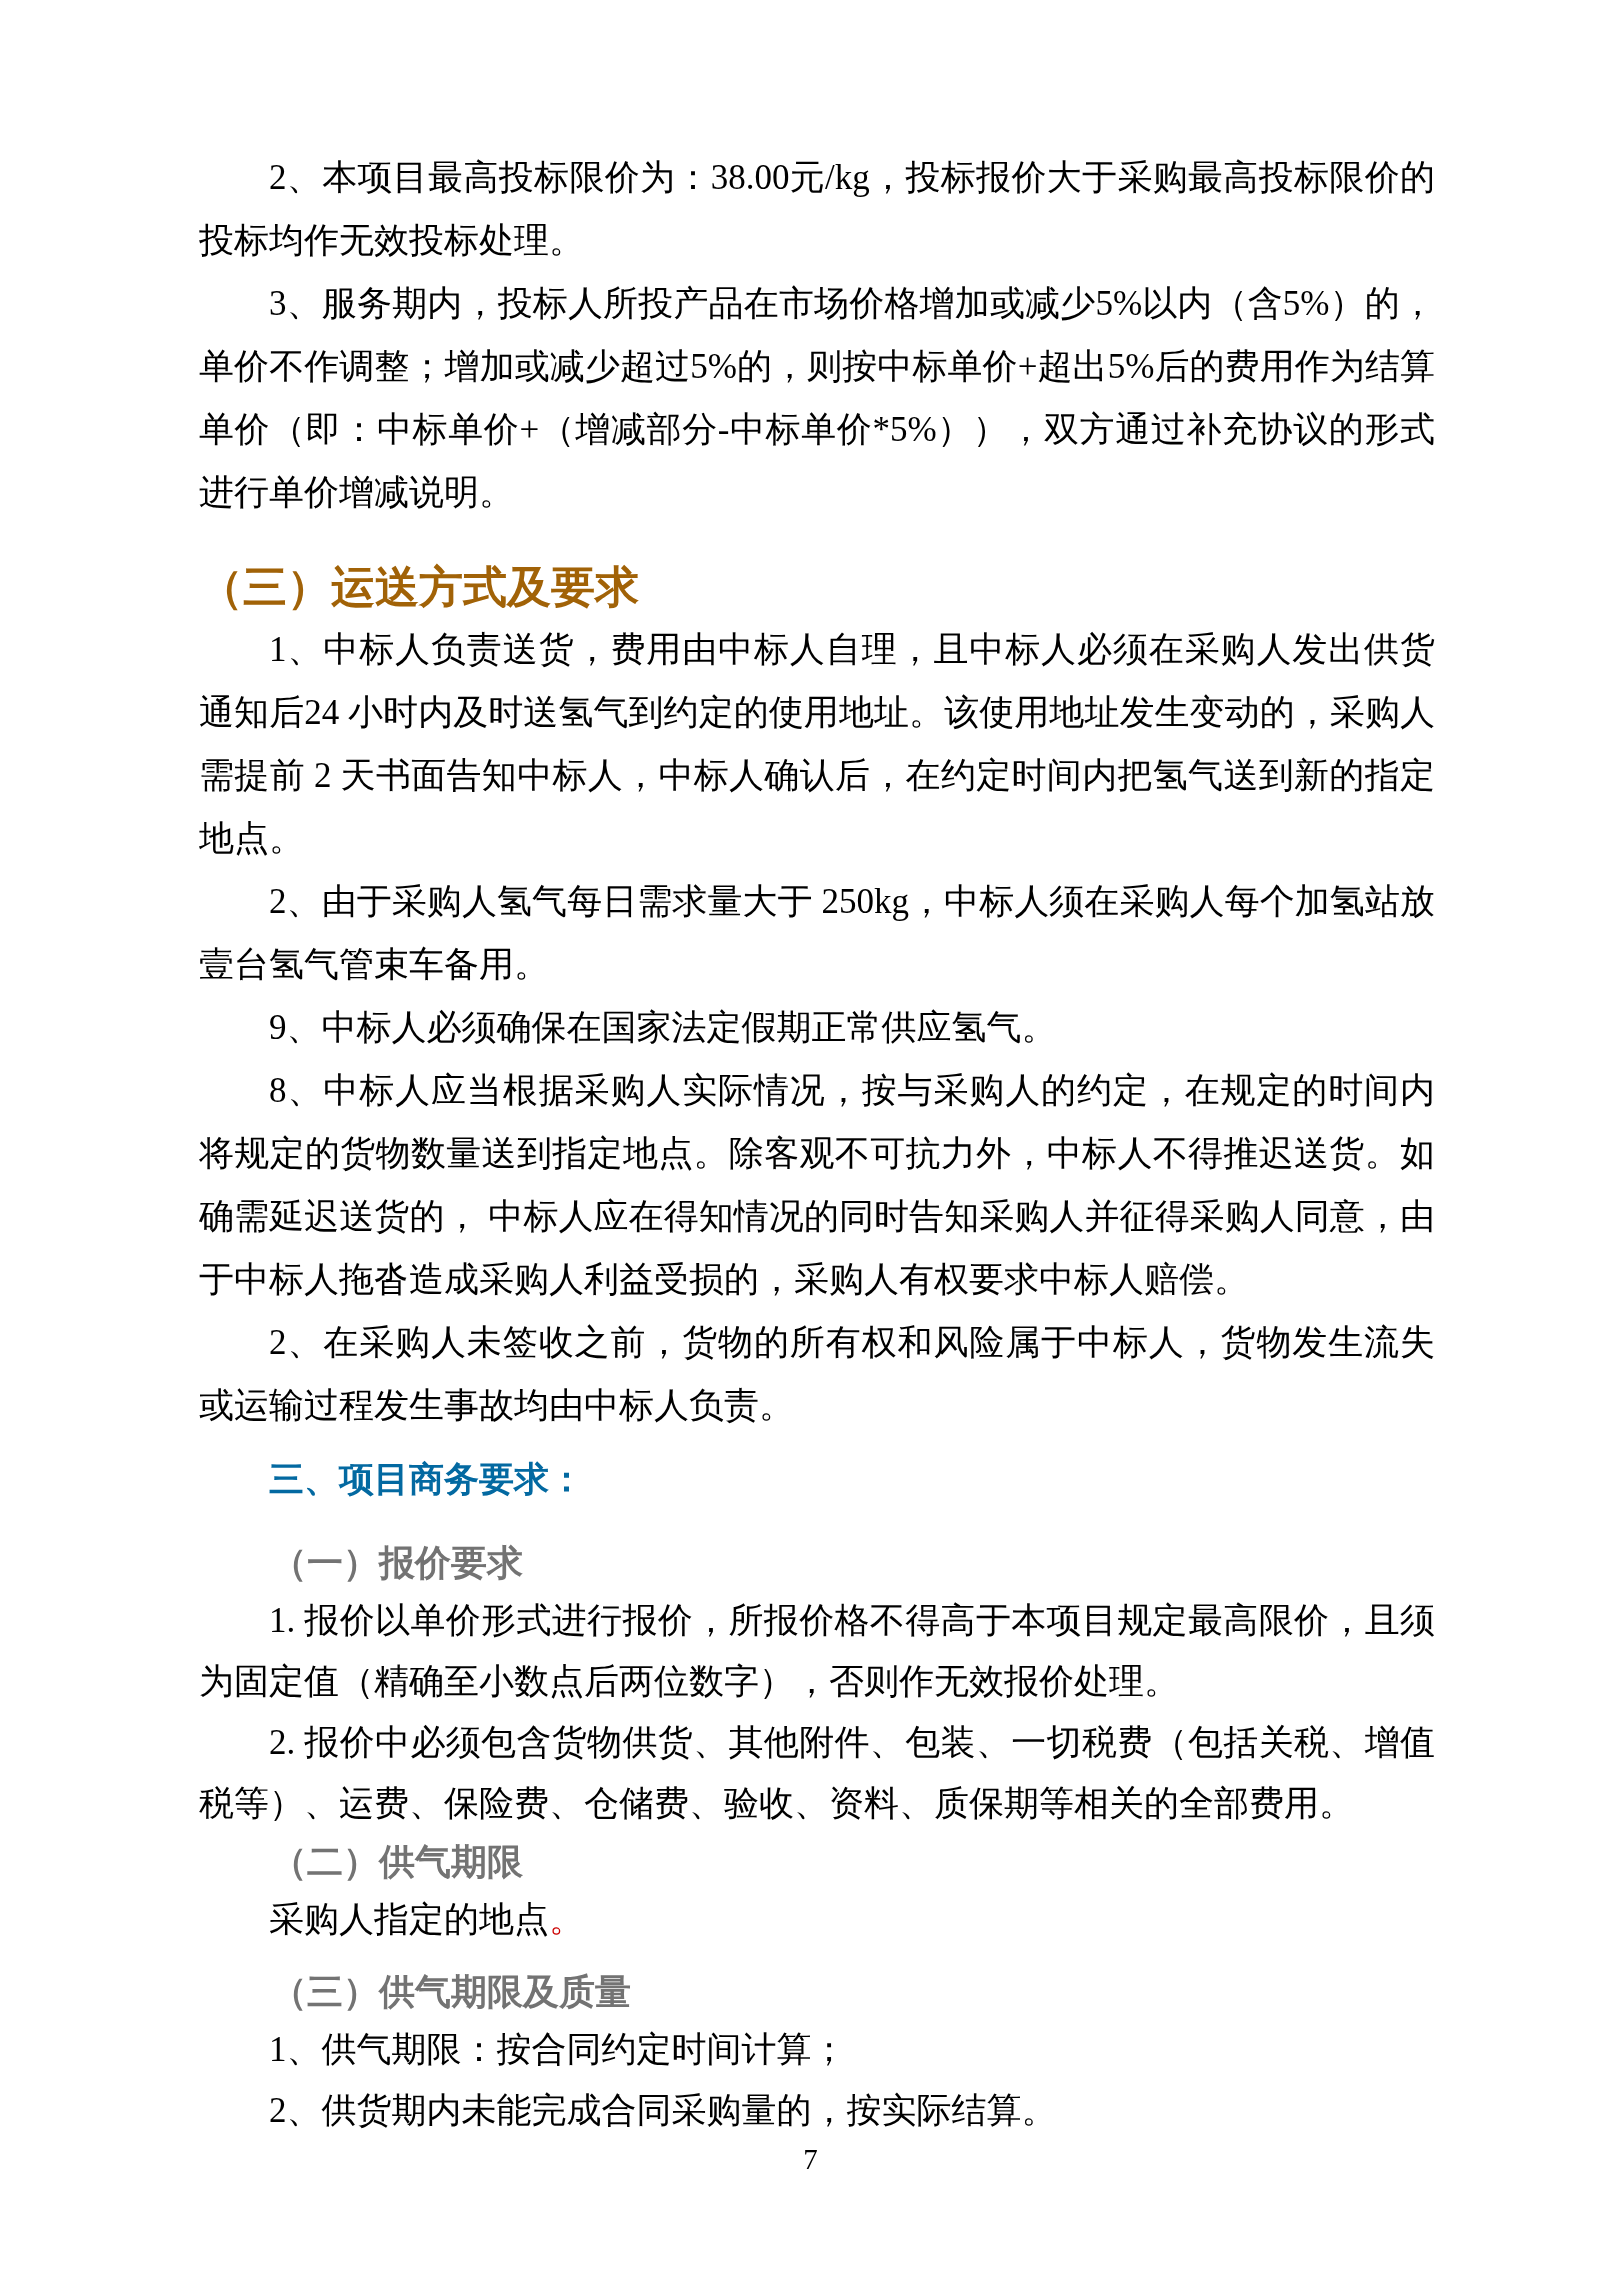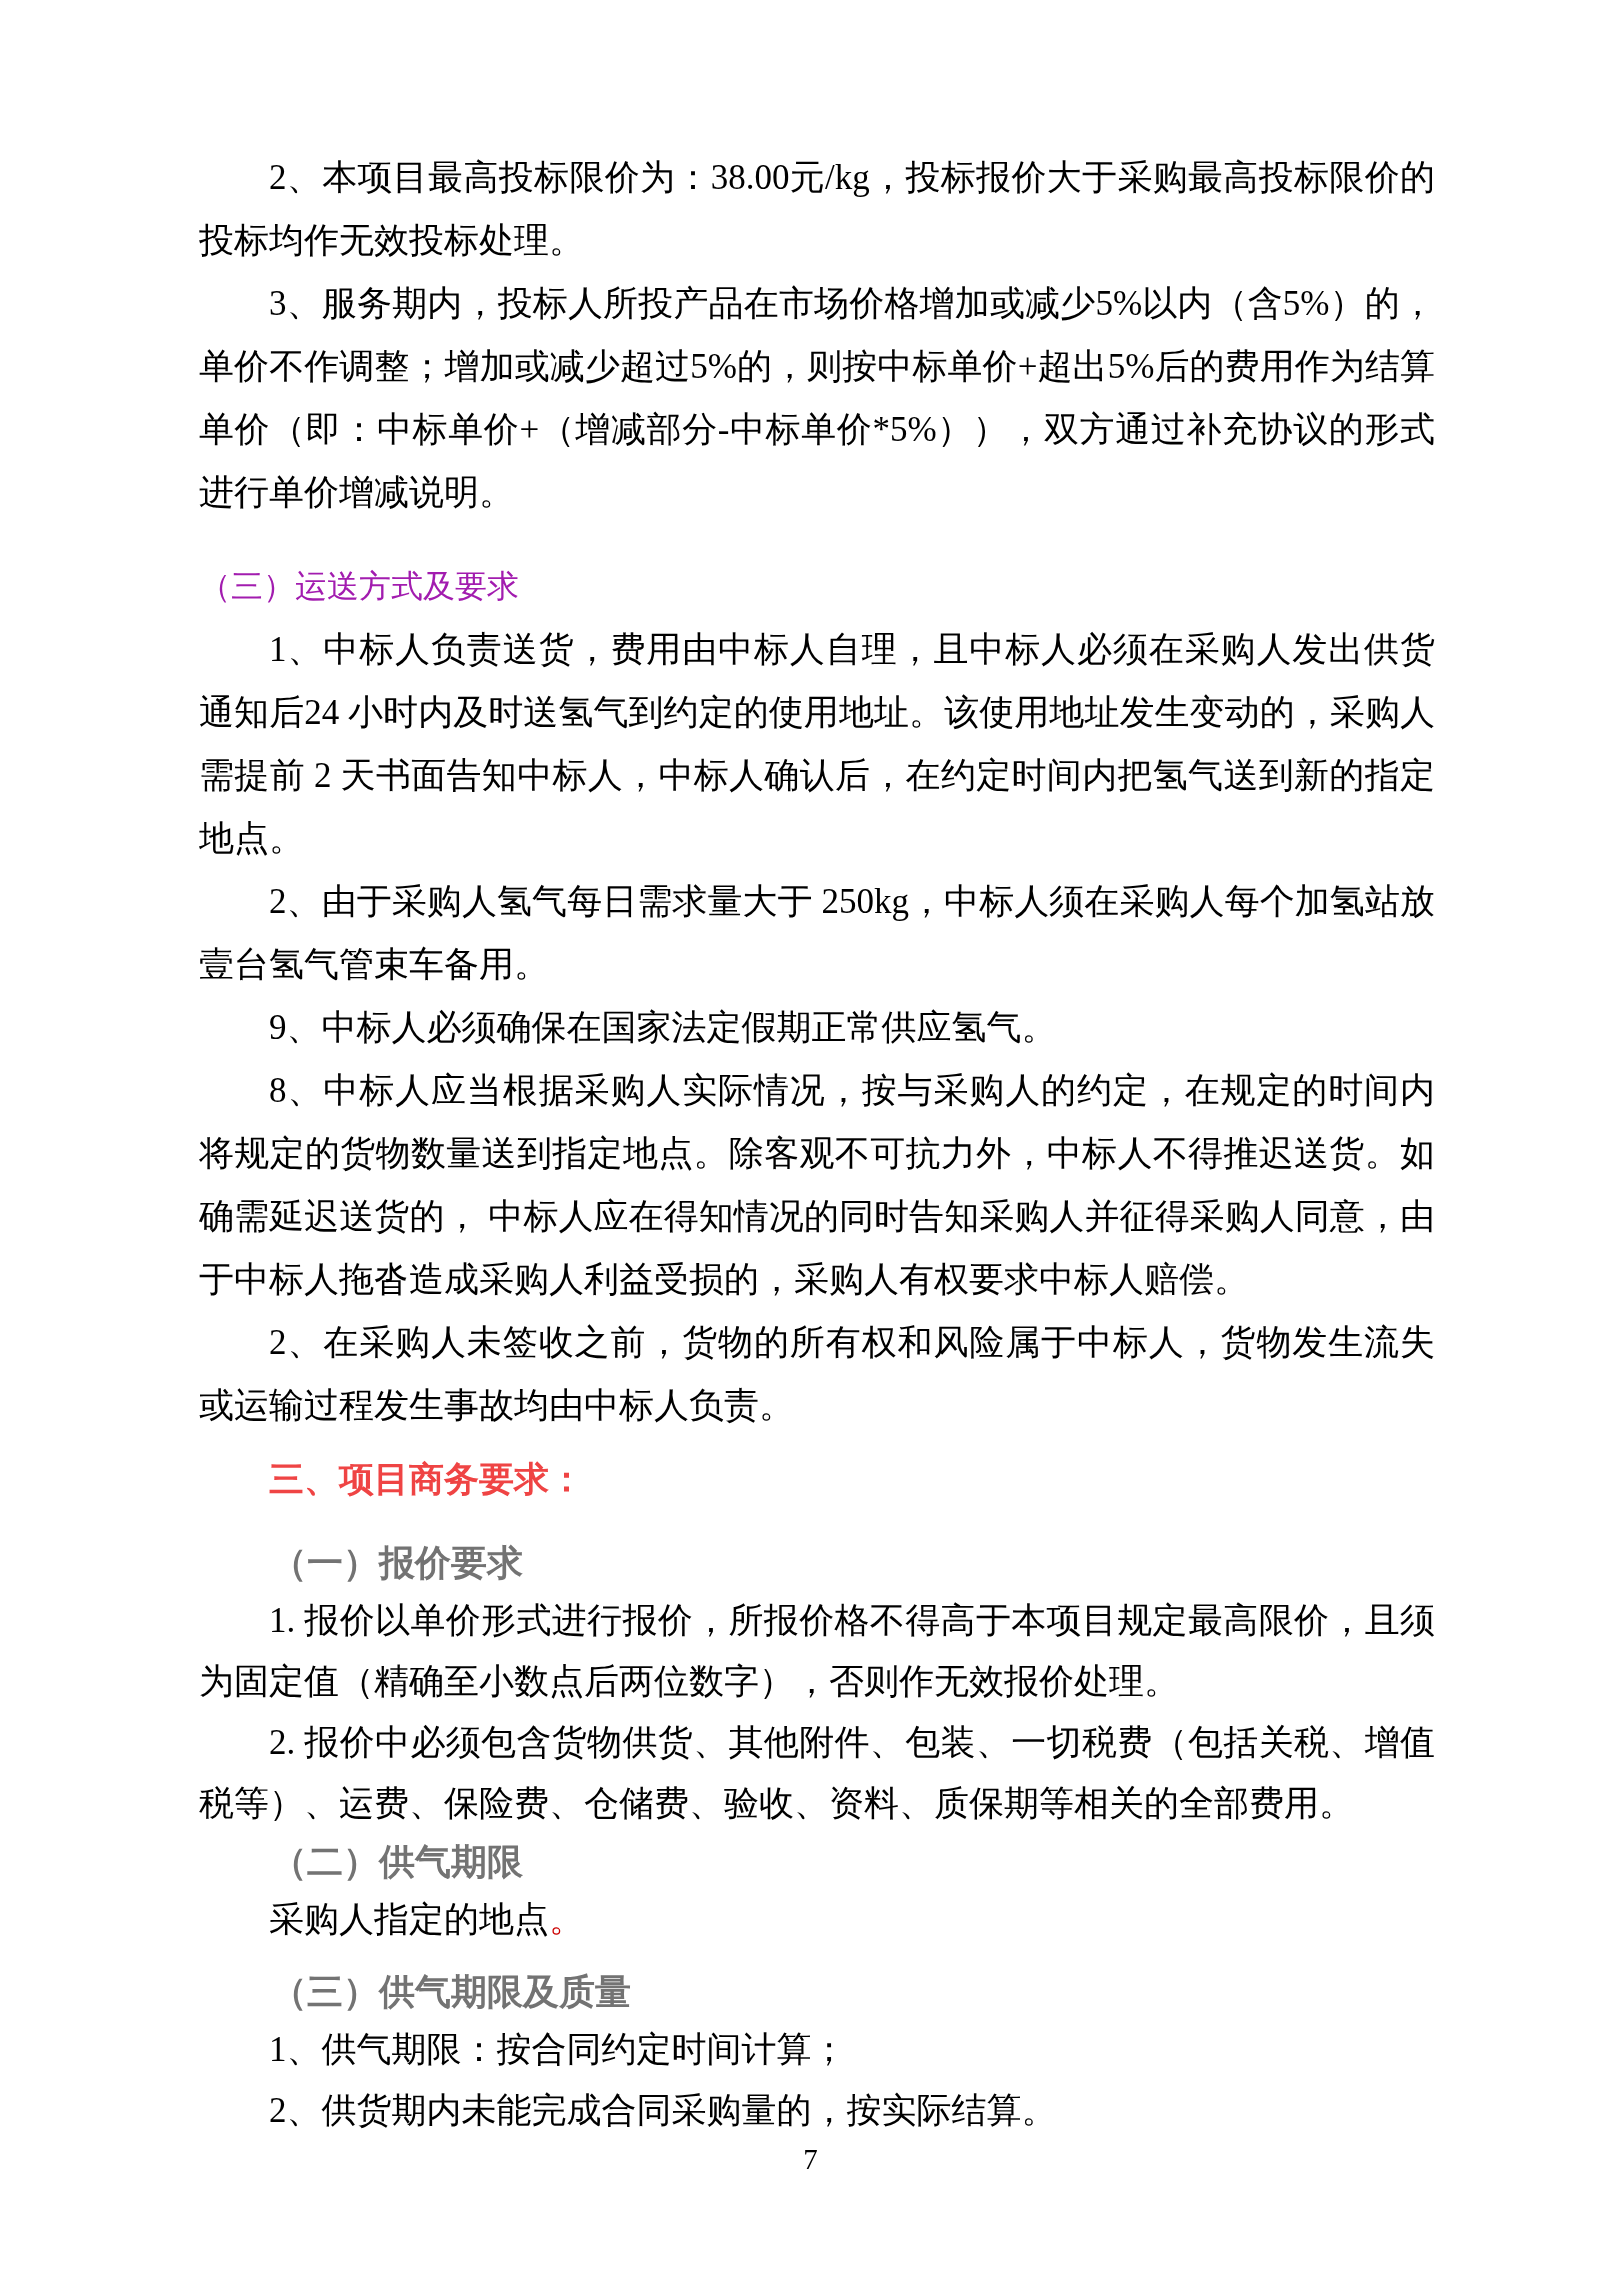--- a/index.html
+++ b/index.html
@@ -16,36 +16,36 @@
     margin:0;
     font-family:"Liberation Serif","DejaVu Serif",serif;
     font-size:35px; line-height:63px;
     text-align:justify; text-indent:2em;
     color:#000000;
   }
   .para.tight { line-height:61px; }
   .h2 {
     margin:0;
     font-family:"Liberation Sans","DejaVu Sans",sans-serif;
-    font-weight:normal; font-size:32px; line-height:63px;
-    color:#a21caf;
+    font-weight:bold; font-size:44px; line-height:63px;
+    color:#a16207;
   }
   .h3 {
     margin:0;
     font-family:"Liberation Sans","DejaVu Sans",sans-serif;
     font-weight:bold; font-size:36px; line-height:55px;
     text-indent:2em;
     color:#737373;
   }
   .pbold {
     margin:0;
     font-family:"Liberation Sans","DejaVu Sans",sans-serif;
     font-weight:bold; font-size:35px; line-height:63px;
     text-indent:2em;
-    color:#ef4444;
+    color:#0369a1;
   }
   .red { color:#cc0000; }
   .mt32 { margin-top:31px; }
   .mt30 { margin-top:29px; }
   .mt26 { margin-top:25.5px; }
   .mt14 { margin-top:13.7px; }
   .mt10 { margin-top:9.8px; }
   .pageno {
     position:absolute; top:2142px; left:0; width:100%;
     text-align:center;

